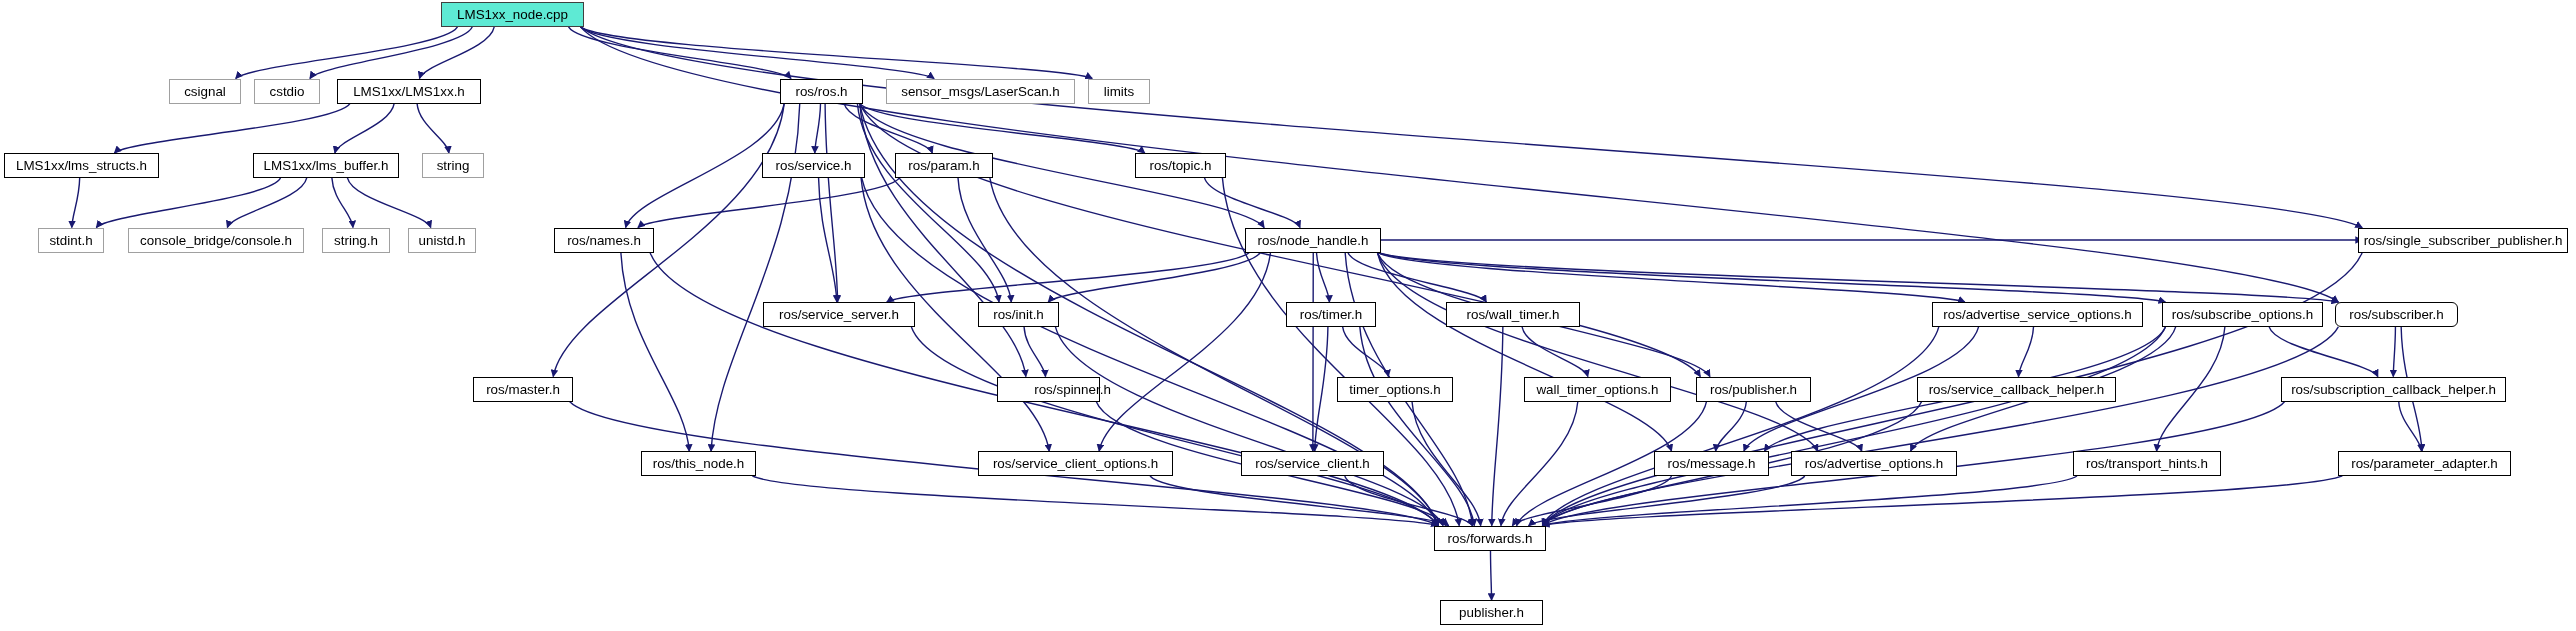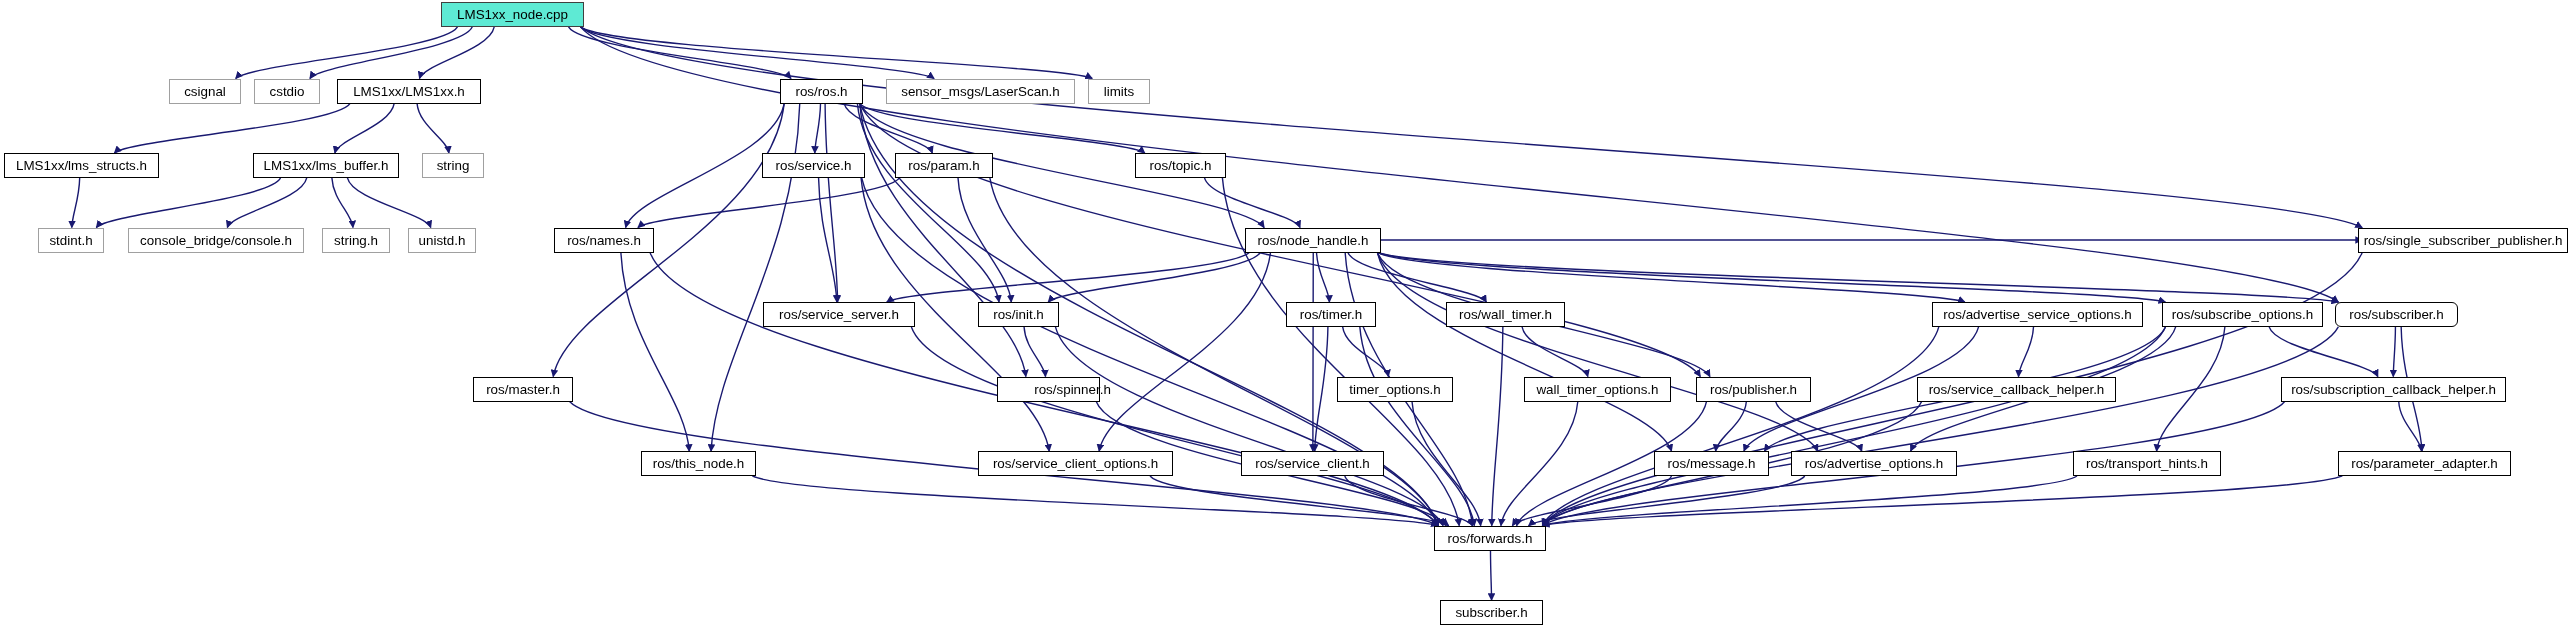--- a/index.html
+++ b/index.html
@@ -191,21 +191,21 @@
       </div>
       <div class="node local" style="left: 763px; top: 302px; width: 152px;">
         <span>ros/service_server.h</span>
       </div>
       <div class="node local" style="left: 978px; top: 302px; width: 81px;">
         <span>ros/init.h</span>
       </div>
       <div class="node local" style="left: 1286px; top: 302px; width: 90px;">
         <span>ros/timer.h</span>
       </div>
-      <div class="node local" style="left: 1446px; top: 302px; width: 119px;">
+      <div class="node local" style="left: 1446px; top: 302px; width: 134px;">
         <span>ros/wall_timer.h</span>
       </div>
       <div class="node local" style="left: 1932px; top: 302px; width: 211px;">
         <span>ros/advertise_service_options.h</span>
       </div>
       <div class="node local" style="left: 2162px; top: 302px; width: 161px;">
         <span>ros/subscribe_options.h</span>
       </div>
       <div class="node local" style="left: 2335px; top: 302px; width: 123px; border-radius: 6px;">
         <span>ros/subscriber.h</span>
@@ -249,17 +249,17 @@
       <div class="node local" style="left: 2073px; top: 451px; width: 148px;">
         <span>ros/transport_hints.h</span>
       </div>
       <div class="node local" style="left: 2338px; top: 451px; width: 173px;">
         <span>ros/parameter_adapter.h</span>
       </div>
       <div class="node local" style="left: 1434px; top: 526px; width: 112px;">
         <span>ros/forwards.h</span>
       </div>
       <div class="node local" style="left: 1440px; top: 600px; width: 103px;">
-        <span>subscriber.h</span>
+        <span>publisher.h</span>
       </div>
     </div>
 </div>
 
 
 </body></html>

